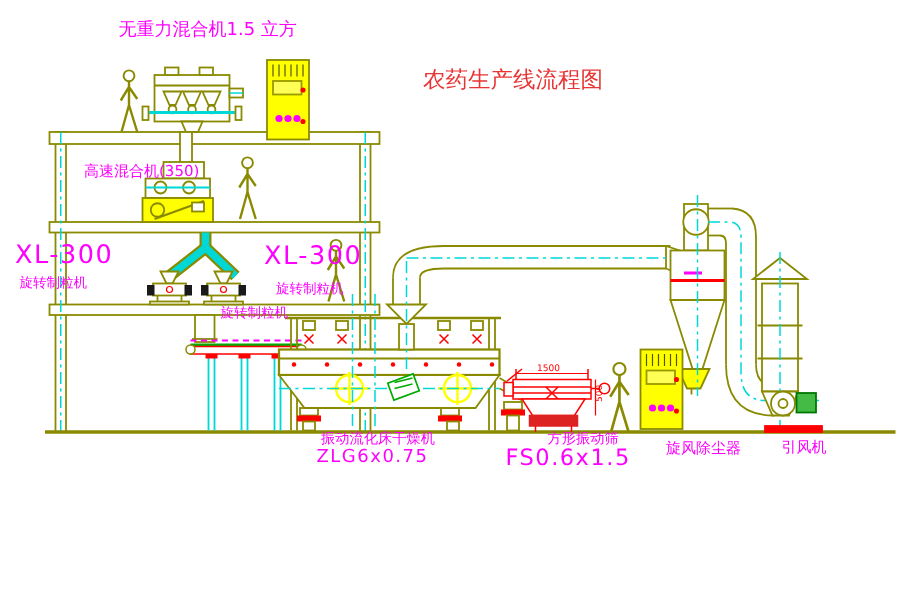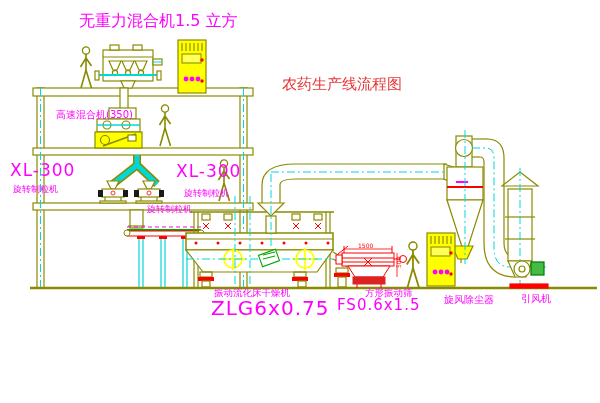--- a/index.html
+++ b/index.html
@@ -276,37 +276,37 @@
 
   <use href="#cabinet" transform="translate(178,40)"></use>
   <use href="#cabinet" transform="translate(427,233)"></use>
 
   <use href="#person" transform="translate(78,46)"></use>
   <use href="#person" transform="translate(157,104)"></use>
   <use href="#person" transform="translate(216,159)"></use>
   <use href="#person" transform="translate(404,241) scale(1.12)"></use>
 </svg>
 
-<div class="title" style="left:282px;top:46px;margin-top:31px;">
+<div class="title" style="left:282px;top:46px;">
   <span class="t-cn">农药生产线流程图</span>
 </div>
 
-<div class="lbl" style="left:79px;top:13px;font-size:16px;text-align:right;">无重力混合机1.5 立方</div>
+<div class="lbl" style="left:79px;top:13px;font-size:12px;text-align:right;">无重力混合机1.5 立方</div>
 <div class="lbl" style="left:56px;top:110px;font-size:10px;">高速混合机(350)</div>
 
 <div class="lbl model" style="left:10px;top:162px;font-size:17px;">XL-300</div>
 <div class="lbl" style="left:13px;top:185px;font-size:9px;">旋转制粒机</div>
 
 <div class="lbl model" style="left:176px;top:163px;font-size:17px;">XL-300</div>
 <div class="lbl" style="left:184px;top:189px;font-size:9px;">旋转制粒机</div>
 
 <div class="lbl" style="left:147px;top:205px;font-size:9px;">旋转制粒机</div>
 
 <div class="lbl" style="left:214px;top:288px;font-size:9.5px;">振动流化床干燥机</div>
-<div class="lbl model" style="left:211px;top:298px;font-size:20px;">ZLG6x0.75</div>
+<div class="lbl model" style="left:211px;top:298px;font-size:12px;">ZLG6x0.75</div>
 
 <div class="lbl" style="left:338px;top:288px;font-size:9.5px;margin-left:27px;">方形振动筛</div>
 <div class="lbl model" style="left:337px;top:298px;font-size:15px;">FS0.6x1.5</div>
 
 <div class="lbl" style="left:444px;top:295px;font-size:10px;">旋风除尘器</div>
 <div class="lbl" style="left:521px;top:294px;font-size:10px;">引风机</div>
 
 </div>
 
 </body></html>

